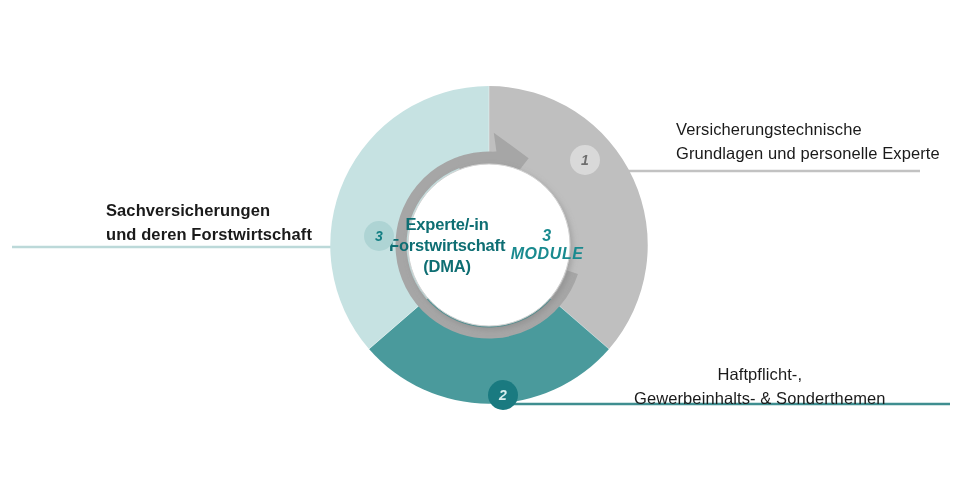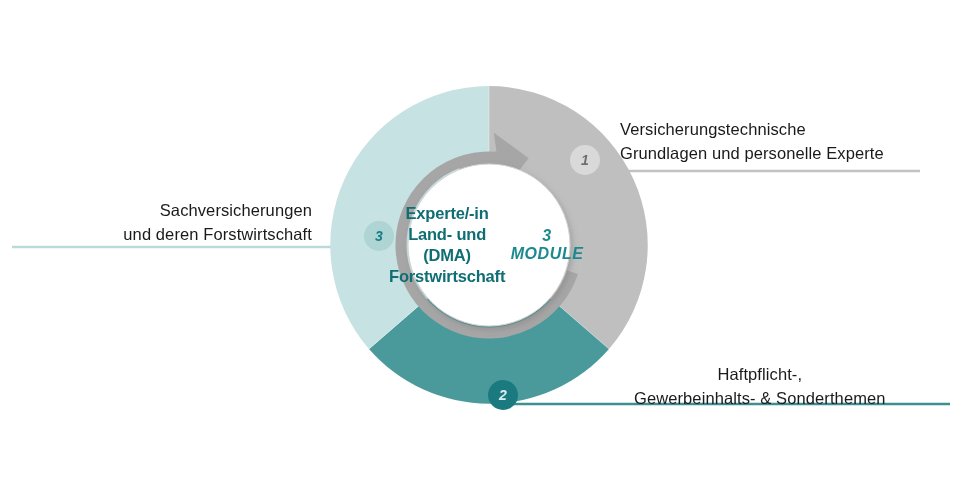--- a/index.html
+++ b/index.html
@@ -35,28 +35,29 @@
     font-family: "Liberation Sans", sans-serif;
     font-size: 16.5px;
     line-height: 24px;
     color: #1a1a1a;
     letter-spacing: 0.1px;
     white-space: nowrap;
   }
   .label-line { display: block; }
 
   #label-1 {
-    left: 620px;
+    left: 676px;
     top: 117px;
     text-align: left;
   }
   #label-3 {
     right: 643px;
     top: 198px;
-    text-align: right;
+    text-align: left;
+    font-weight: bold;
   }
   #label-2 {
     left: 634px;
     top: 362px;
     text-align: center;
   }
 
   
   .hub-text {
     position: absolute;
@@ -165,23 +166,22 @@
                A 88 88 0 1 0 577 245" fill="none" stroke="#a6a6a6" stroke-width="11" stroke-linecap="butt" transform="rotate(18 489 245)"></path>
       <polygon points="459,152 498,152 498,133 529,163 498,193 498,174 459,174" fill="#a6a6a6" transform="rotate(-8 494 163)"></polygon>
     </g>
 
     <circle cx="489" cy="245" r="81" fill="#ffffff" stroke="#d2d2d2" stroke-width="1" filter="url(#hubshadow)"></circle>
   </svg>
 
   <div class="hub-text">
     <div class="hub-title">
       <span>Experte/-in</span>
-      <span>Land- und</span>
+      <span>Forstwirtschaft</span>
       <span>(DMA)</span>
-      <span>Forstwirtschaft</span>
     </div>
     <div class="hub-sub">3 MODULE</div>
   </div>
 
   <div class="badge" id="badge-1">
     <span>1</span>
   </div>
   <div class="badge" id="badge-2">
     <span>2</span>
   </div>

